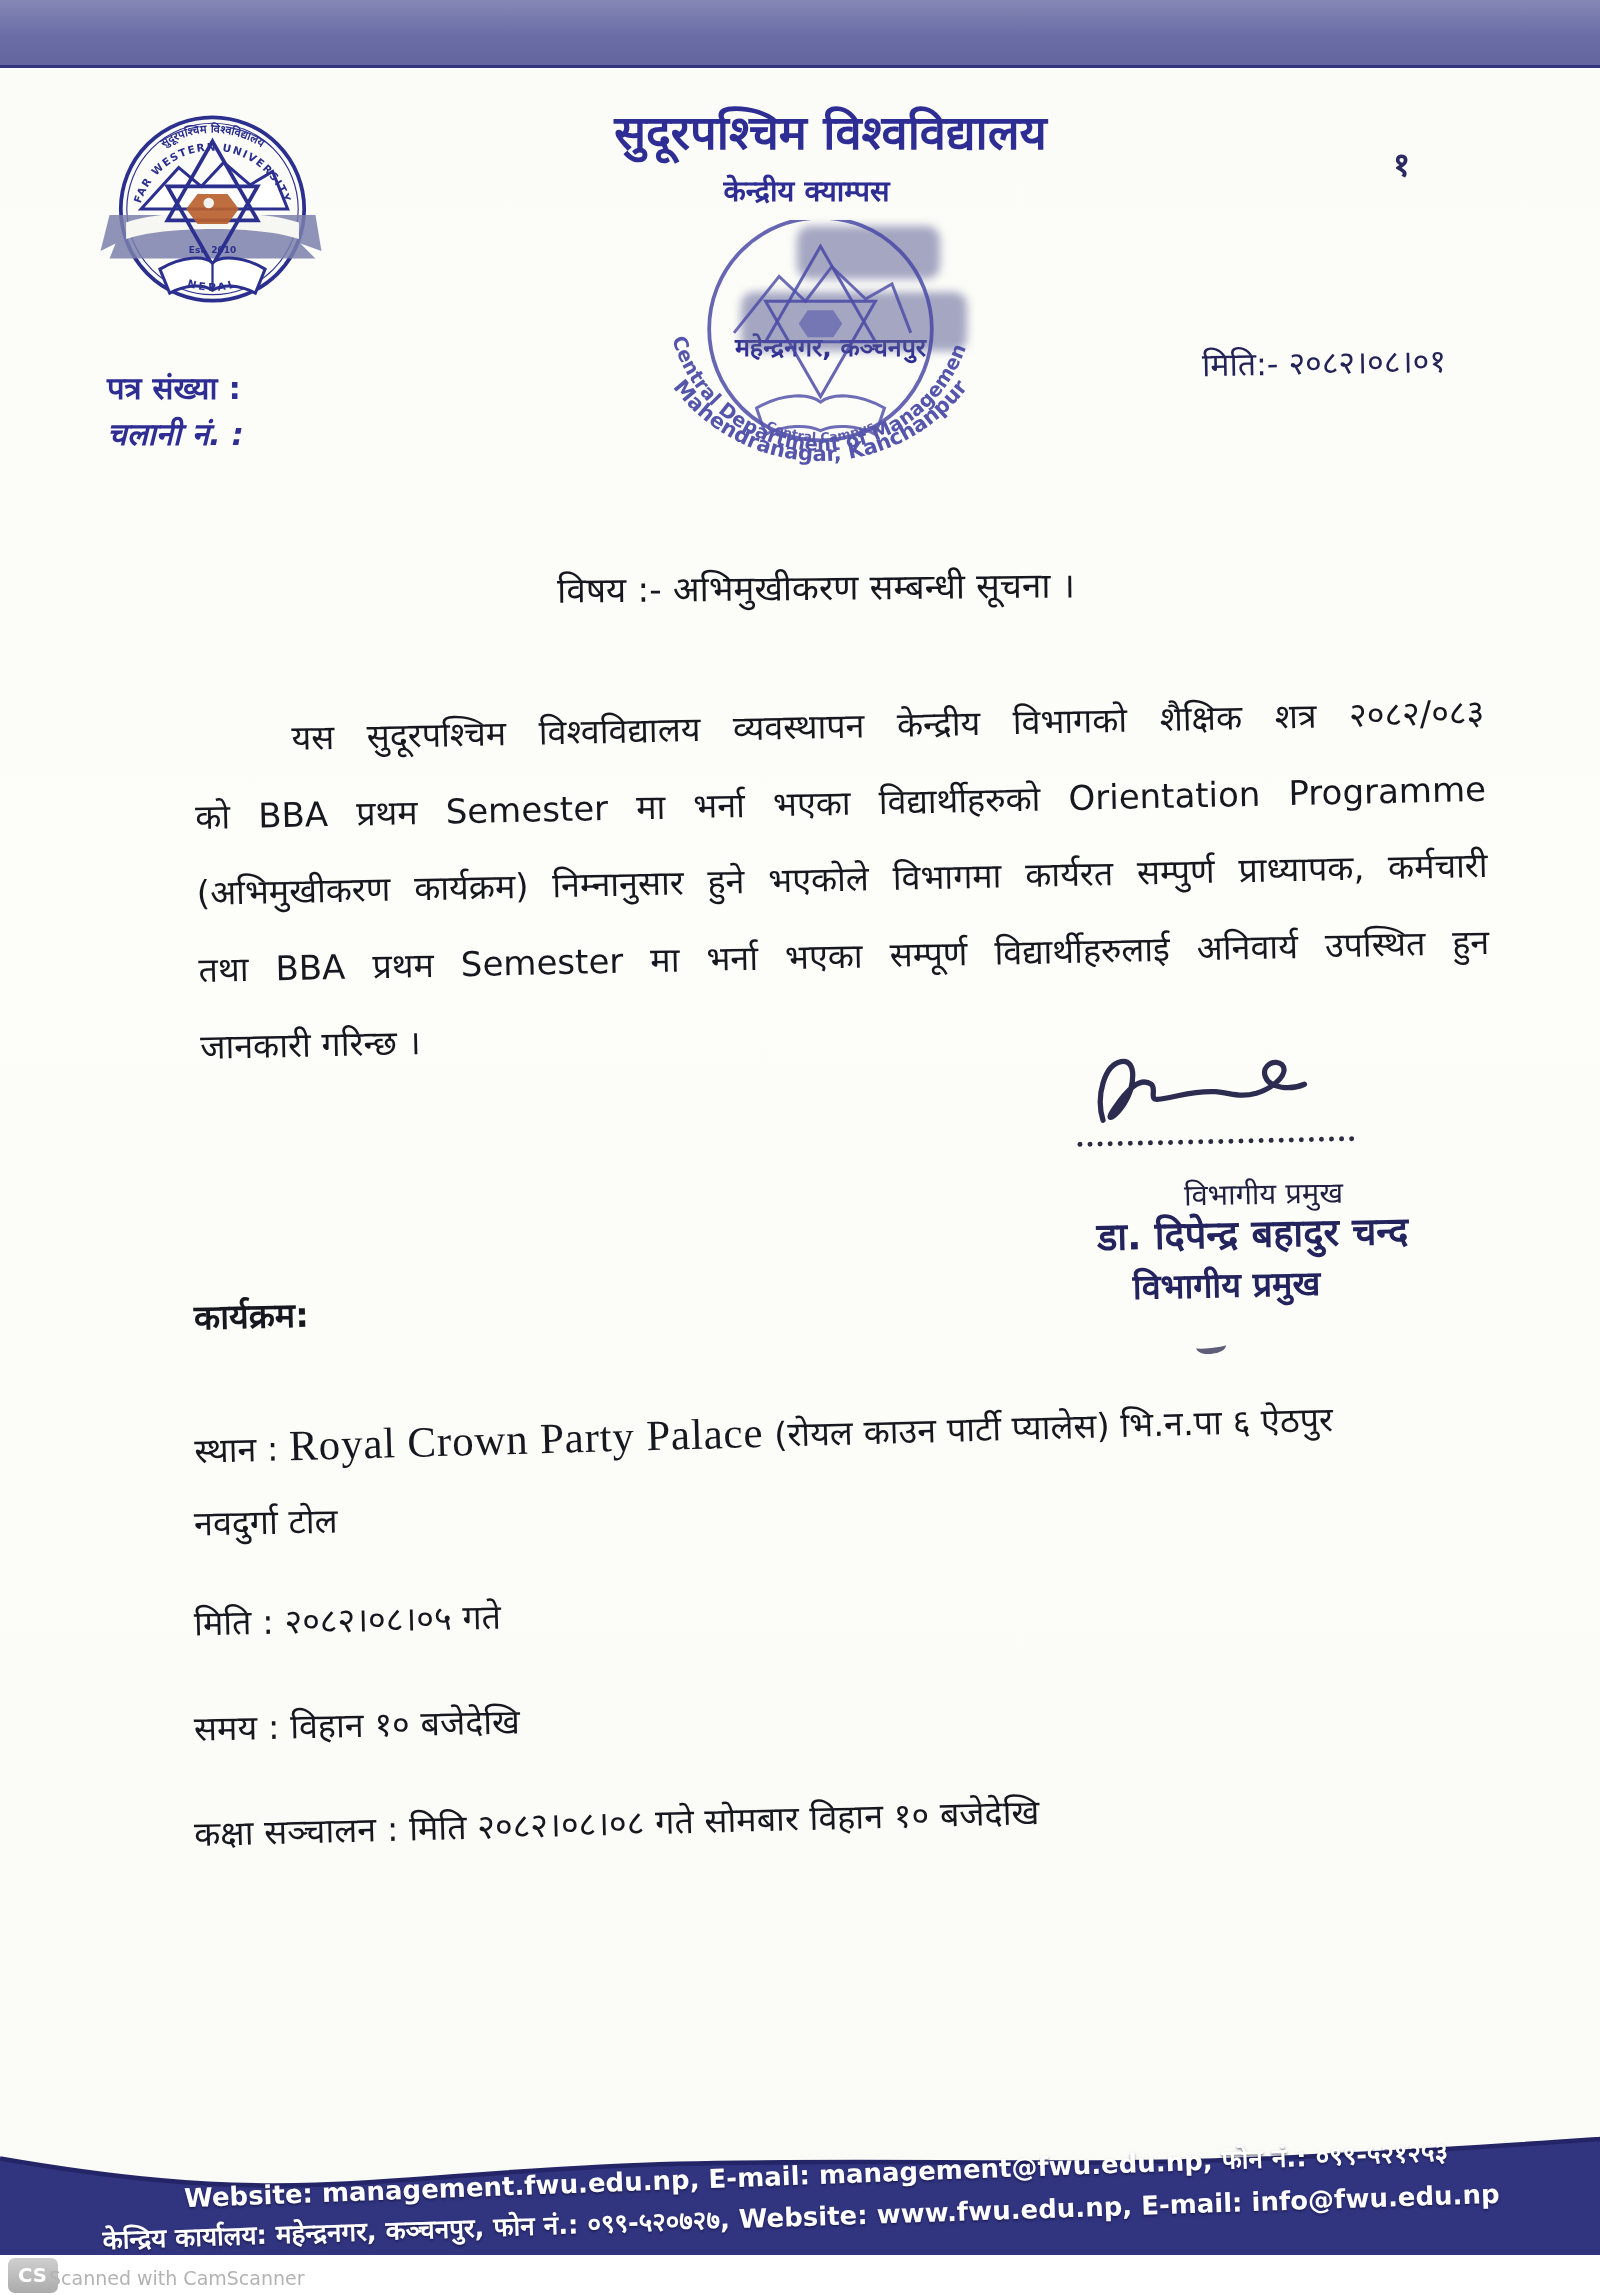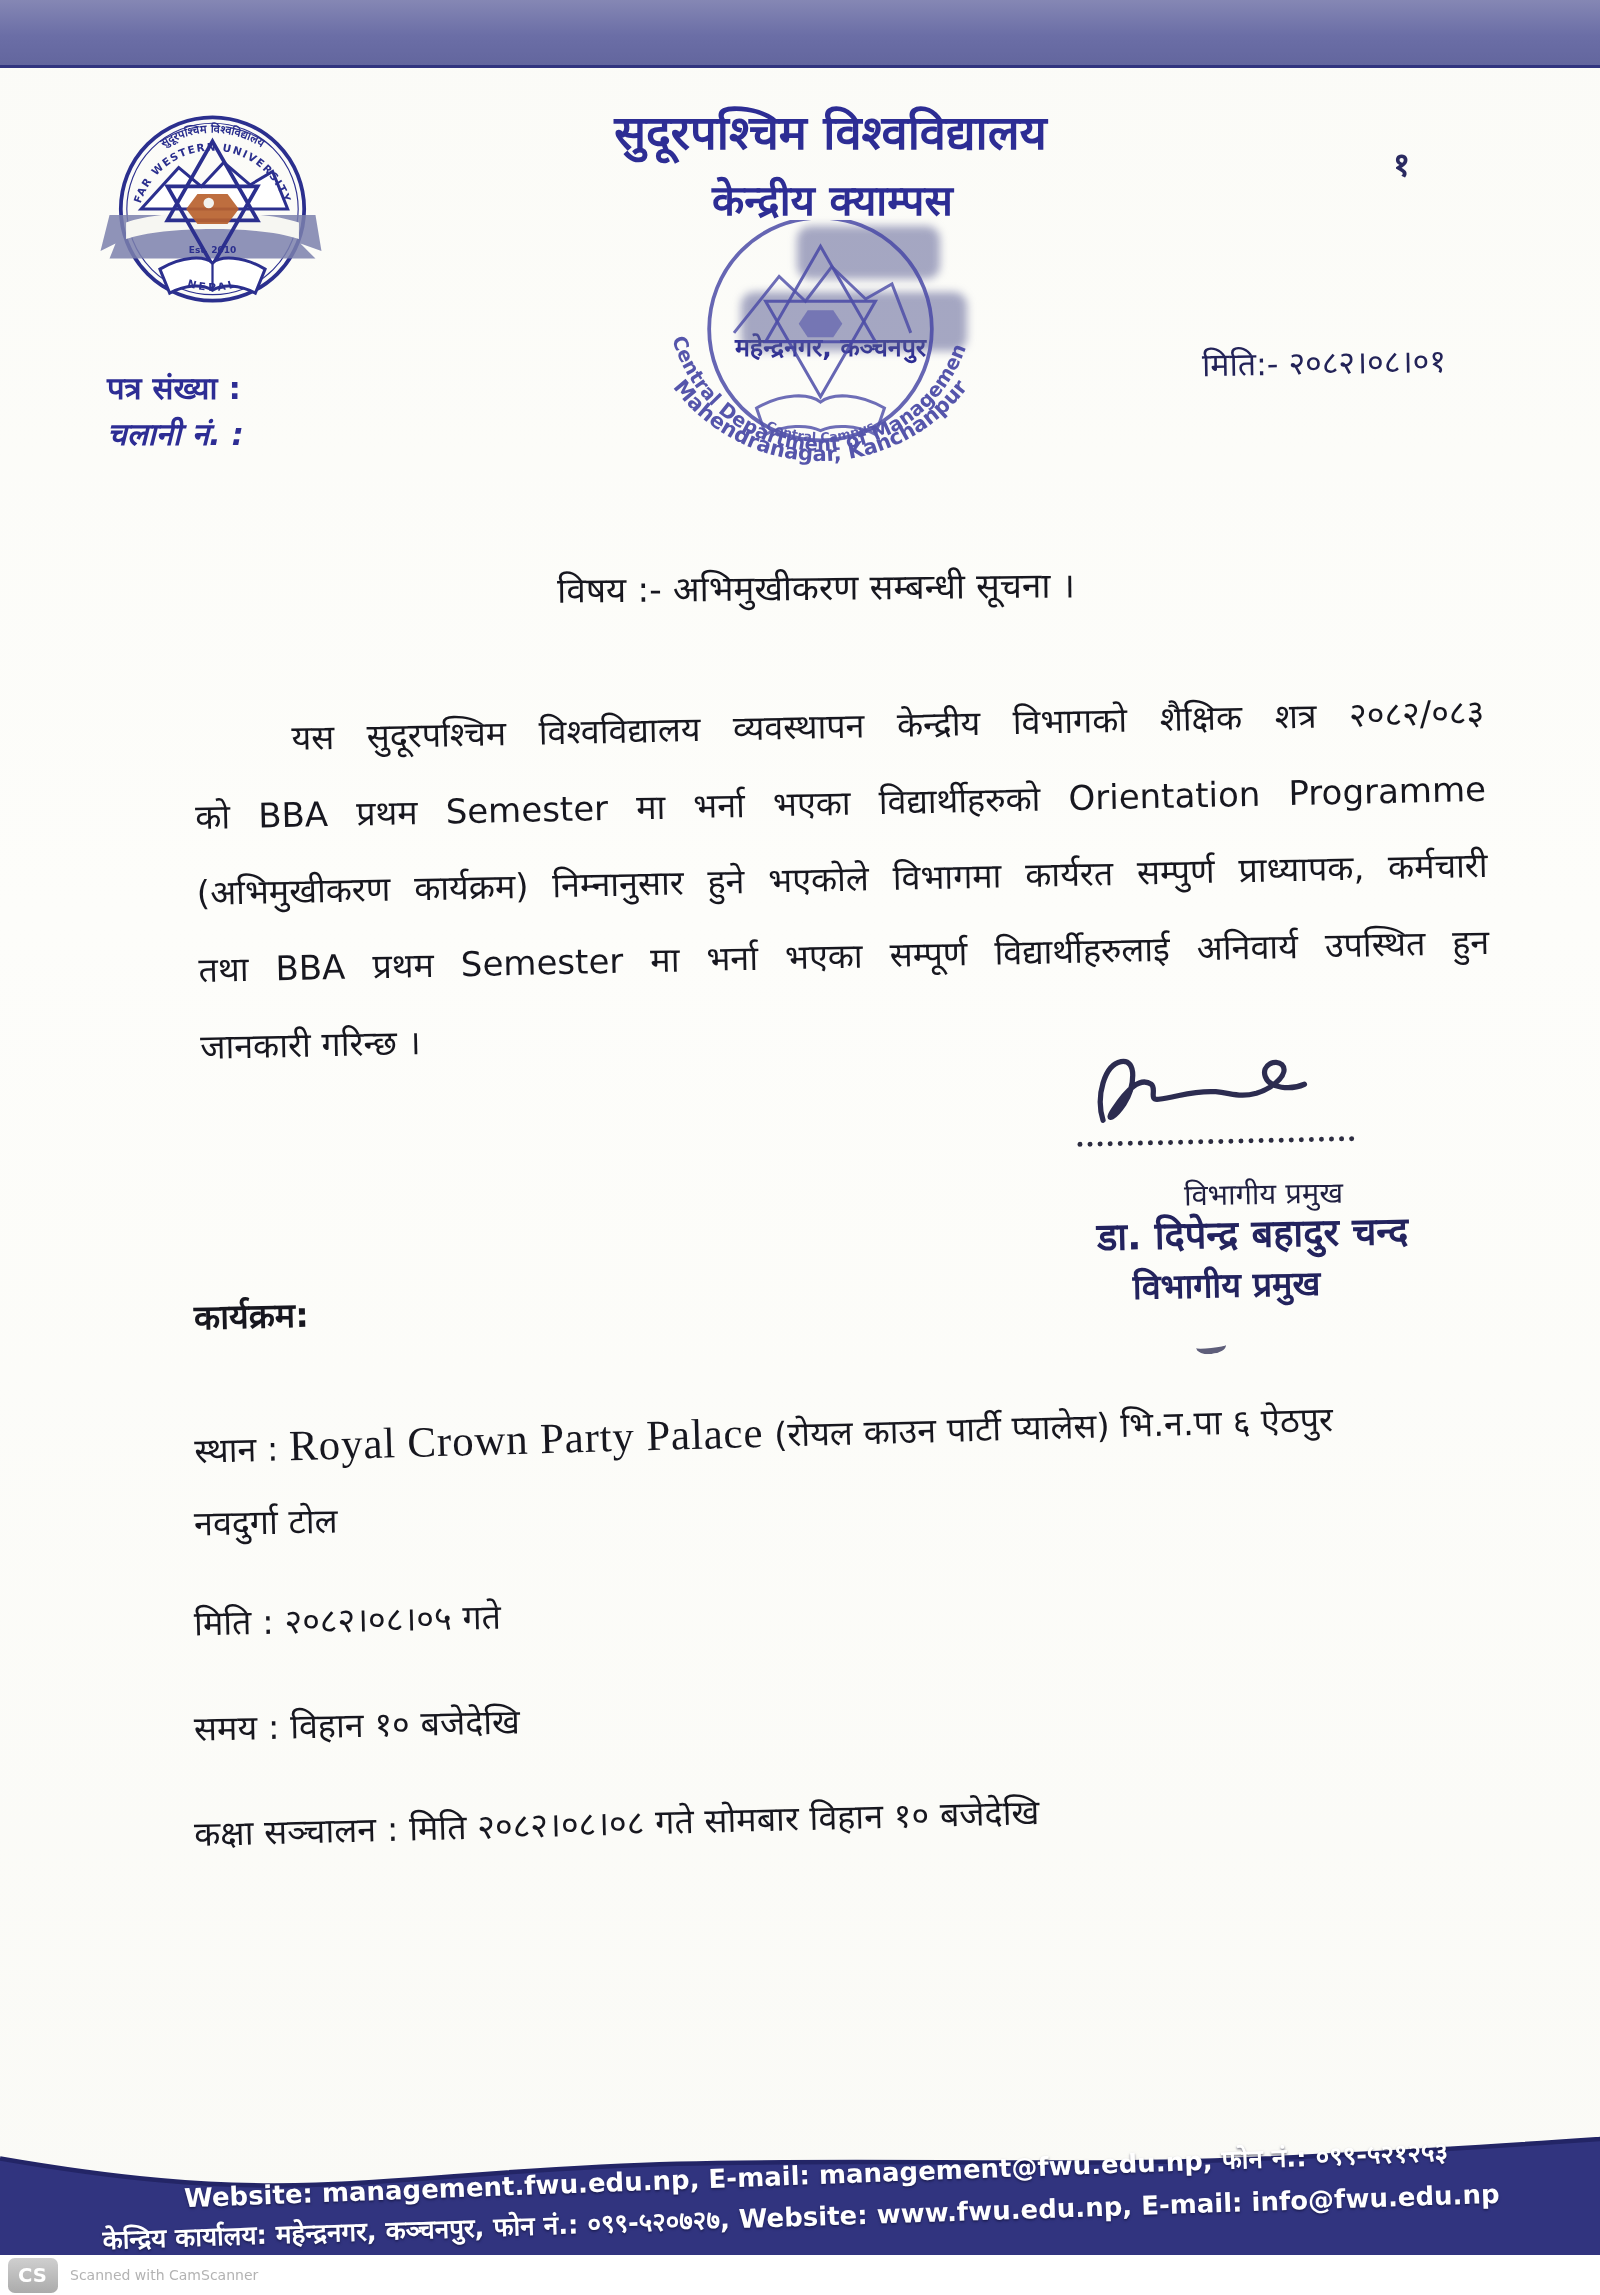--- a/index.html
+++ b/index.html
@@ -9,21 +9,21 @@
     font-family:"DejaVu Sans","Liberation Sans",sans-serif;color:#1d1d30;
   }
   .abs{position:absolute;}
   
   .top-band{left:0;top:0;width:1601px;height:65px;
     background:linear-gradient(180deg,#8587b4 0%,#6b6ea6 55%,#63669e 100%);
     border-bottom:3.8px solid #31347f;}
   
   .hdr{left:50%;transform:translateX(-50%);text-align:center;color:#2d2d94;font-weight:700;white-space:nowrap;}
   .hdr-univ{top:99px;font-size:47px;margin-left:30px;}
-  .hdr-campus{top:170px;font-size:42px;margin-left:32px;}
+  .hdr-campus{top:170px;font-size:29px;margin-left:6px;}
   .hdr-dept{top:227px;font-size:65px;font-weight:800;margin-left:30px;letter-spacing:1.5px;}
   .hdr-loc{top:329px;font-size:25px;margin-left:30px;z-index:1;}
   .page-num{left:1393px;top:141px;font-size:33px;color:#2a2a60;font-weight:600;}
   .date-line{left:1202px;top:340px;font-size:32px;color:#232358;font-weight:500;transform:rotate(-1deg);}
   .ref-label{left:107px;font-size:31px;color:#2d2d94;font-weight:700;}
   .ref-letter{top:366px;}
   .ref-chalani{top:412px;font-style:italic;}
   
   .stamp{left:636px;top:220px;width:369px;height:331px;opacity:.92;z-index:2;}
   .smudge{background:rgba(92,97,150,.55);filter:blur(4.5px);border-radius:13.5px;z-index:2;}
@@ -55,21 +55,21 @@
   .footer-svg{left:0;top:2121px;width:1601px;height:135px;}
   .footer-text{color:#ffffff;font-weight:700;white-space:nowrap;z-index:3;
     text-shadow:0 1.5px 2.3px rgba(10,10,40,.55);}
   .footer-l1{left:50%;transform:translateX(-50%) rotate(-2.1deg);margin-left:15px;top:2156px;font-size:26px;}
   .footer-l2{left:50%;transform:translateX(-50%) rotate(-1.9deg);top:2198px;font-size:26px;}
   
   .cs-strip{left:0;top:2255px;width:1601px;height:41px;background:#ffffff;}
   .cs-box{left:7.5px;top:2258px;width:50px;height:35px;border-radius:6.8px;
     background:linear-gradient(180deg,#cfcfcf,#ababab);display:flex;align-items:center;justify-content:center;
     color:#ffffff;font-weight:800;font-size:19.6px;z-index:4;}
-  .cs-text{left:70px;top:2267px;font-size:14px;color:#b3b3b3;font-weight:500;z-index:4;}
+  .cs-text{left:49px;top:2267px;font-size:19px;color:#b3b3b3;font-weight:500;z-index:4;}
 </style>
 </head>
 <body>
 
 <div id="page">
 
   <div class="abs top-band"></div>
 
   <svg class="abs" style="left:96px;top:96px;" width="233" height="241" viewBox="0 0 310 320">
     <defs>

